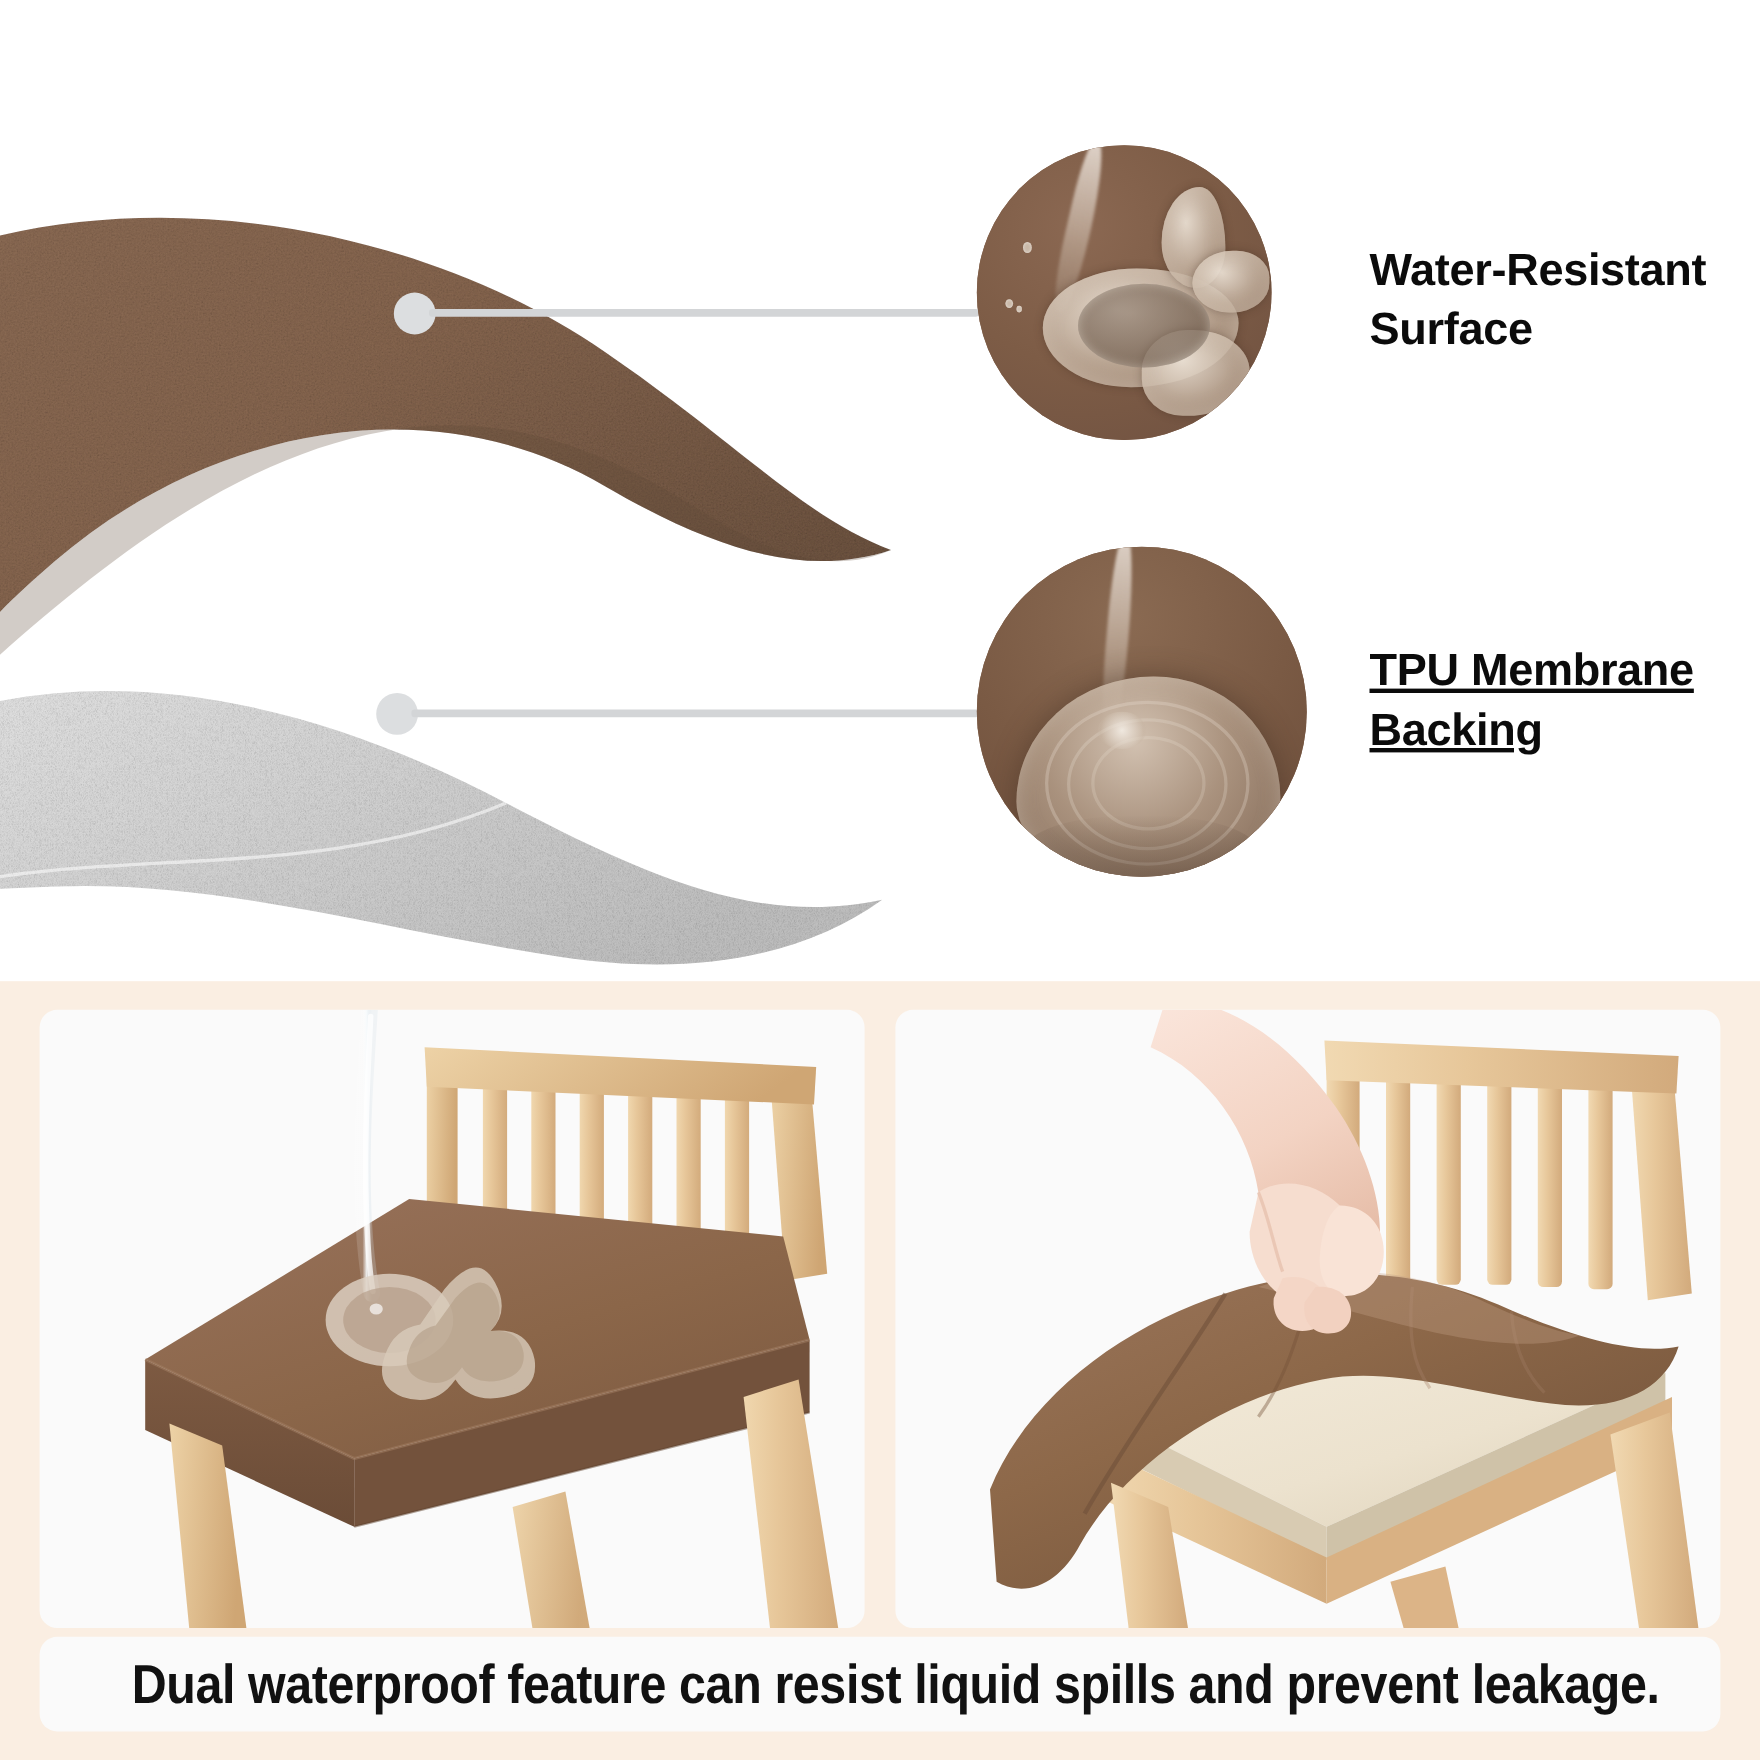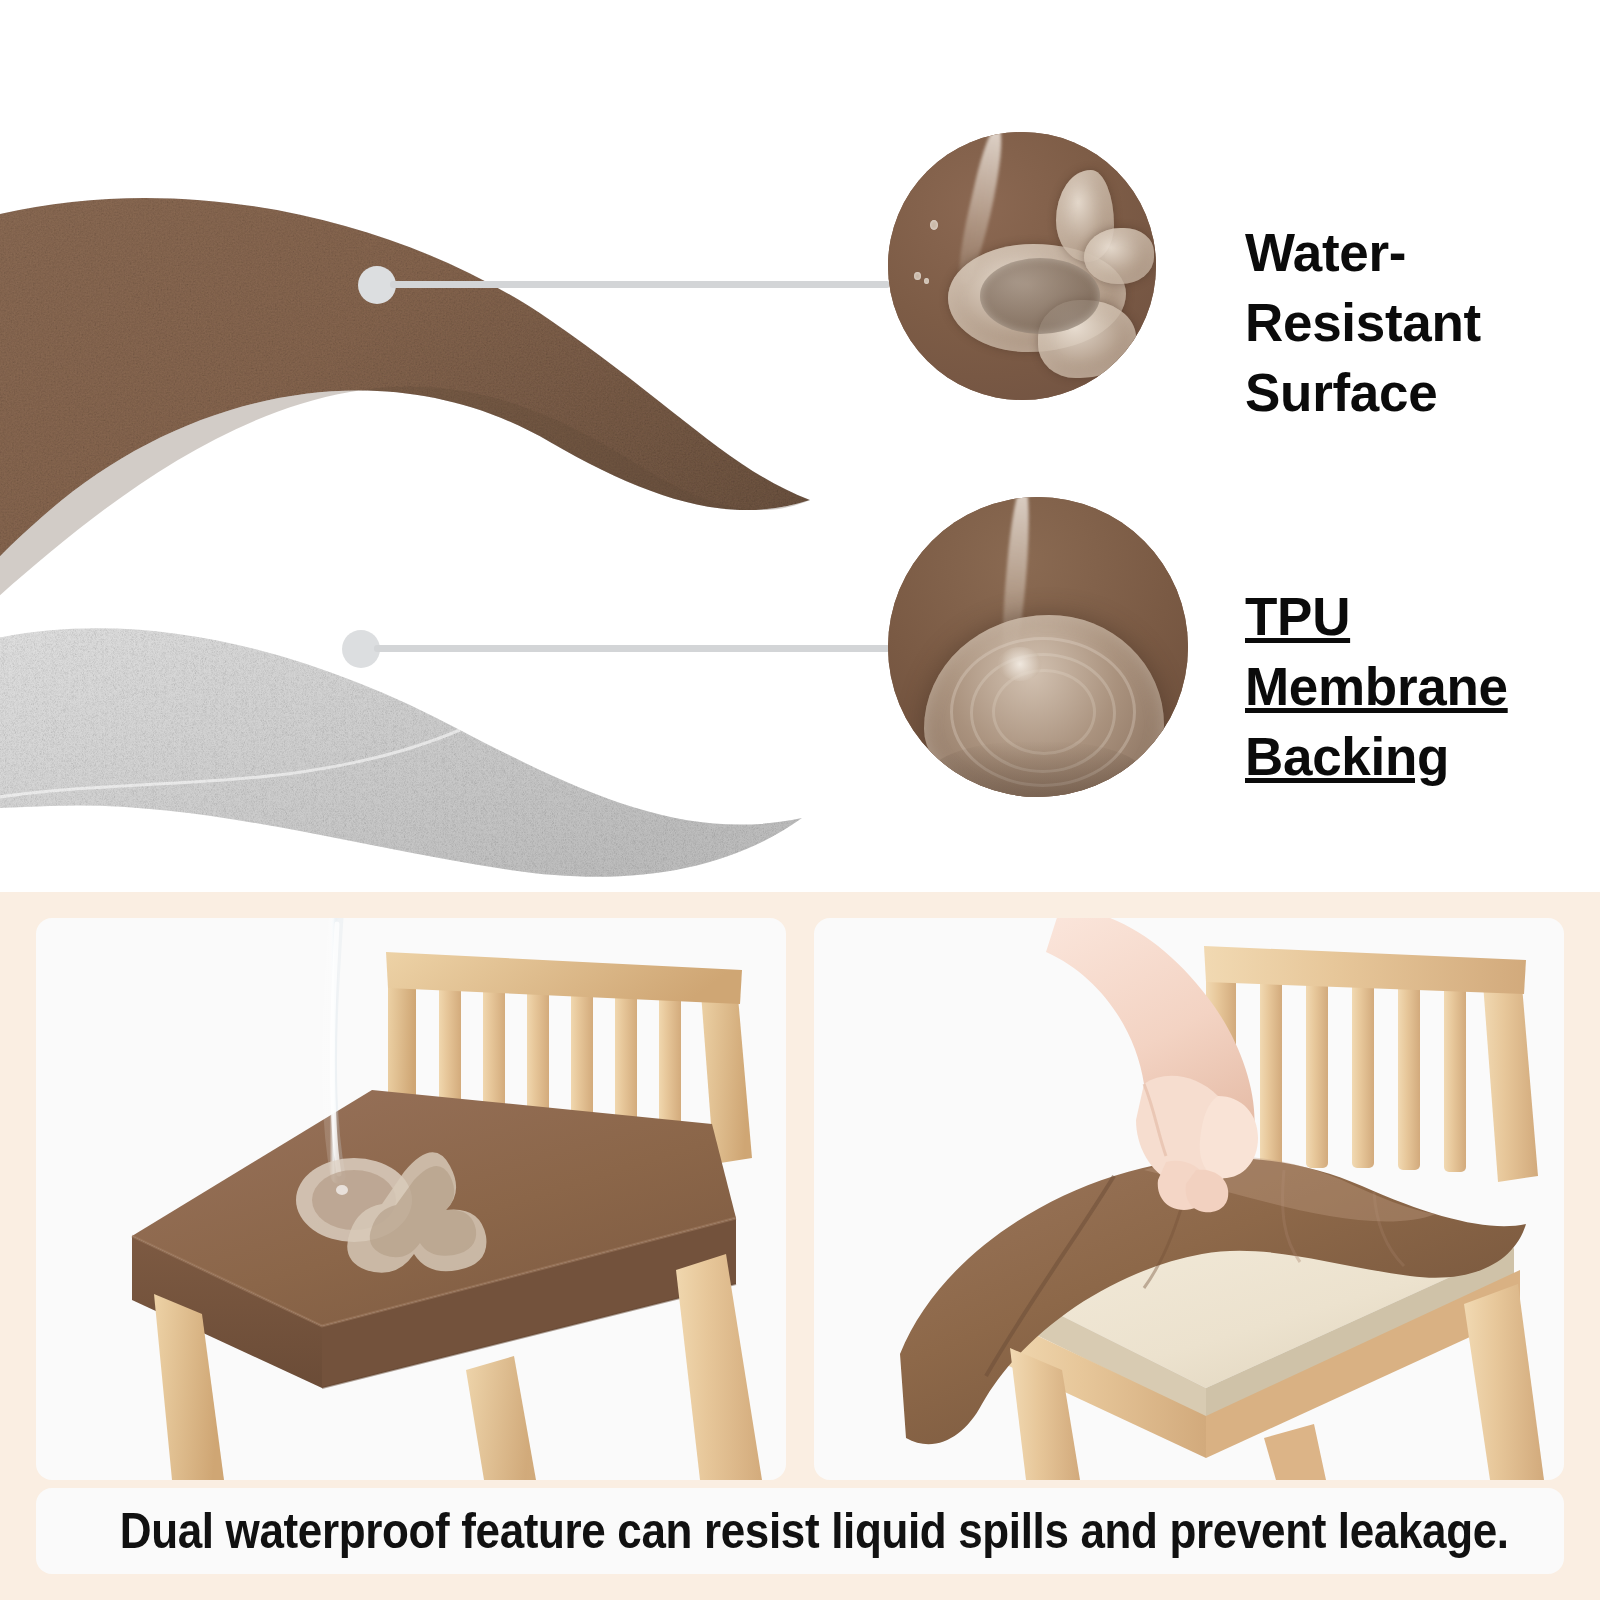--- a/index.html
+++ b/index.html
@@ -53,21 +53,21 @@
     position:absolute; border-radius:50%;
     background:rgba(225,213,199,.75);
     box-shadow:0 0 3px rgba(255,255,255,.6) inset;
   }
 
   
   .callout-label {
     position:absolute;
     font-family:"Liberation Sans", sans-serif;
     font-weight:bold;
-    font-size:53px;
+    font-size:41px;
     line-height:1.32;
     color:#0b0b0b;
     letter-spacing:-.3px;
     white-space:pre-line;
   }
 
   
   #bottom-section {
     position:absolute; left:0; top:892px; width:1600px; height:708px;
     background:#faeee2;

